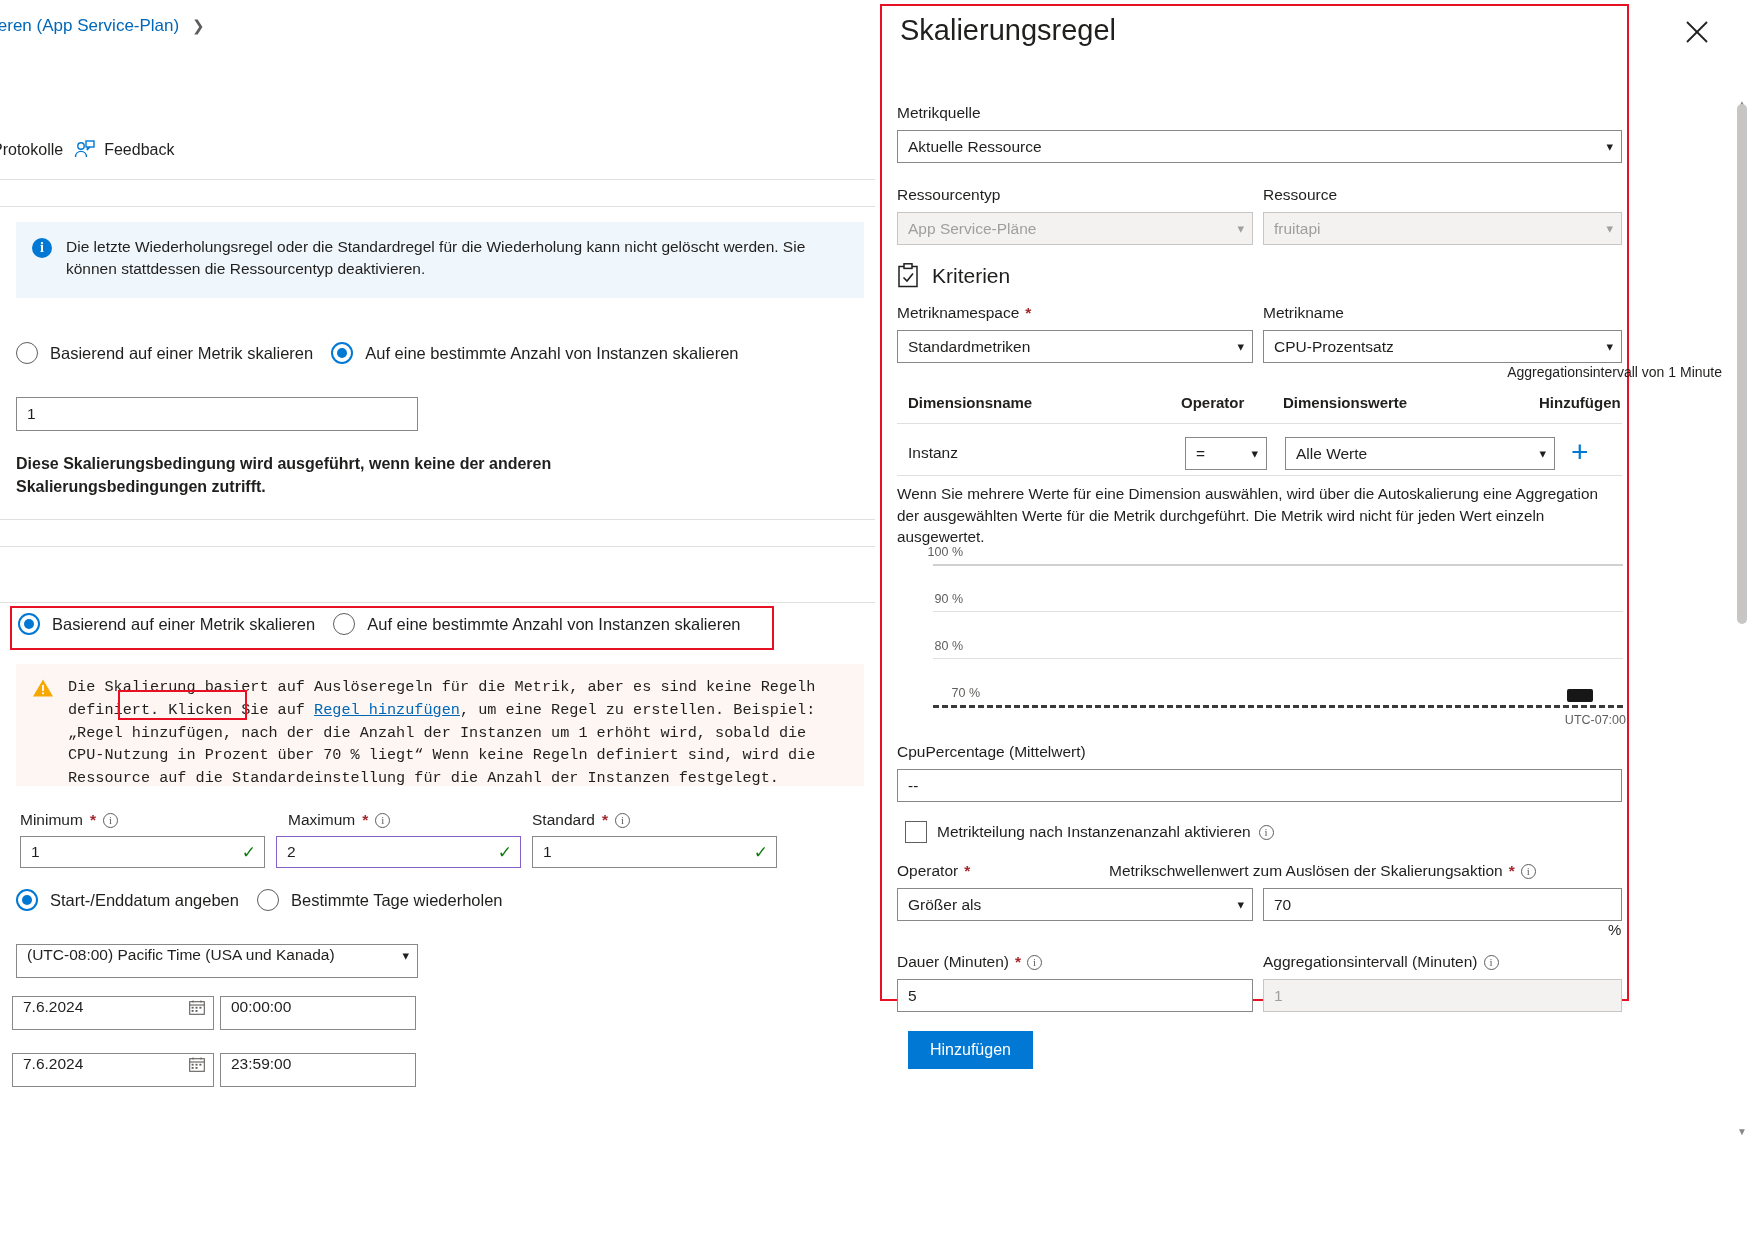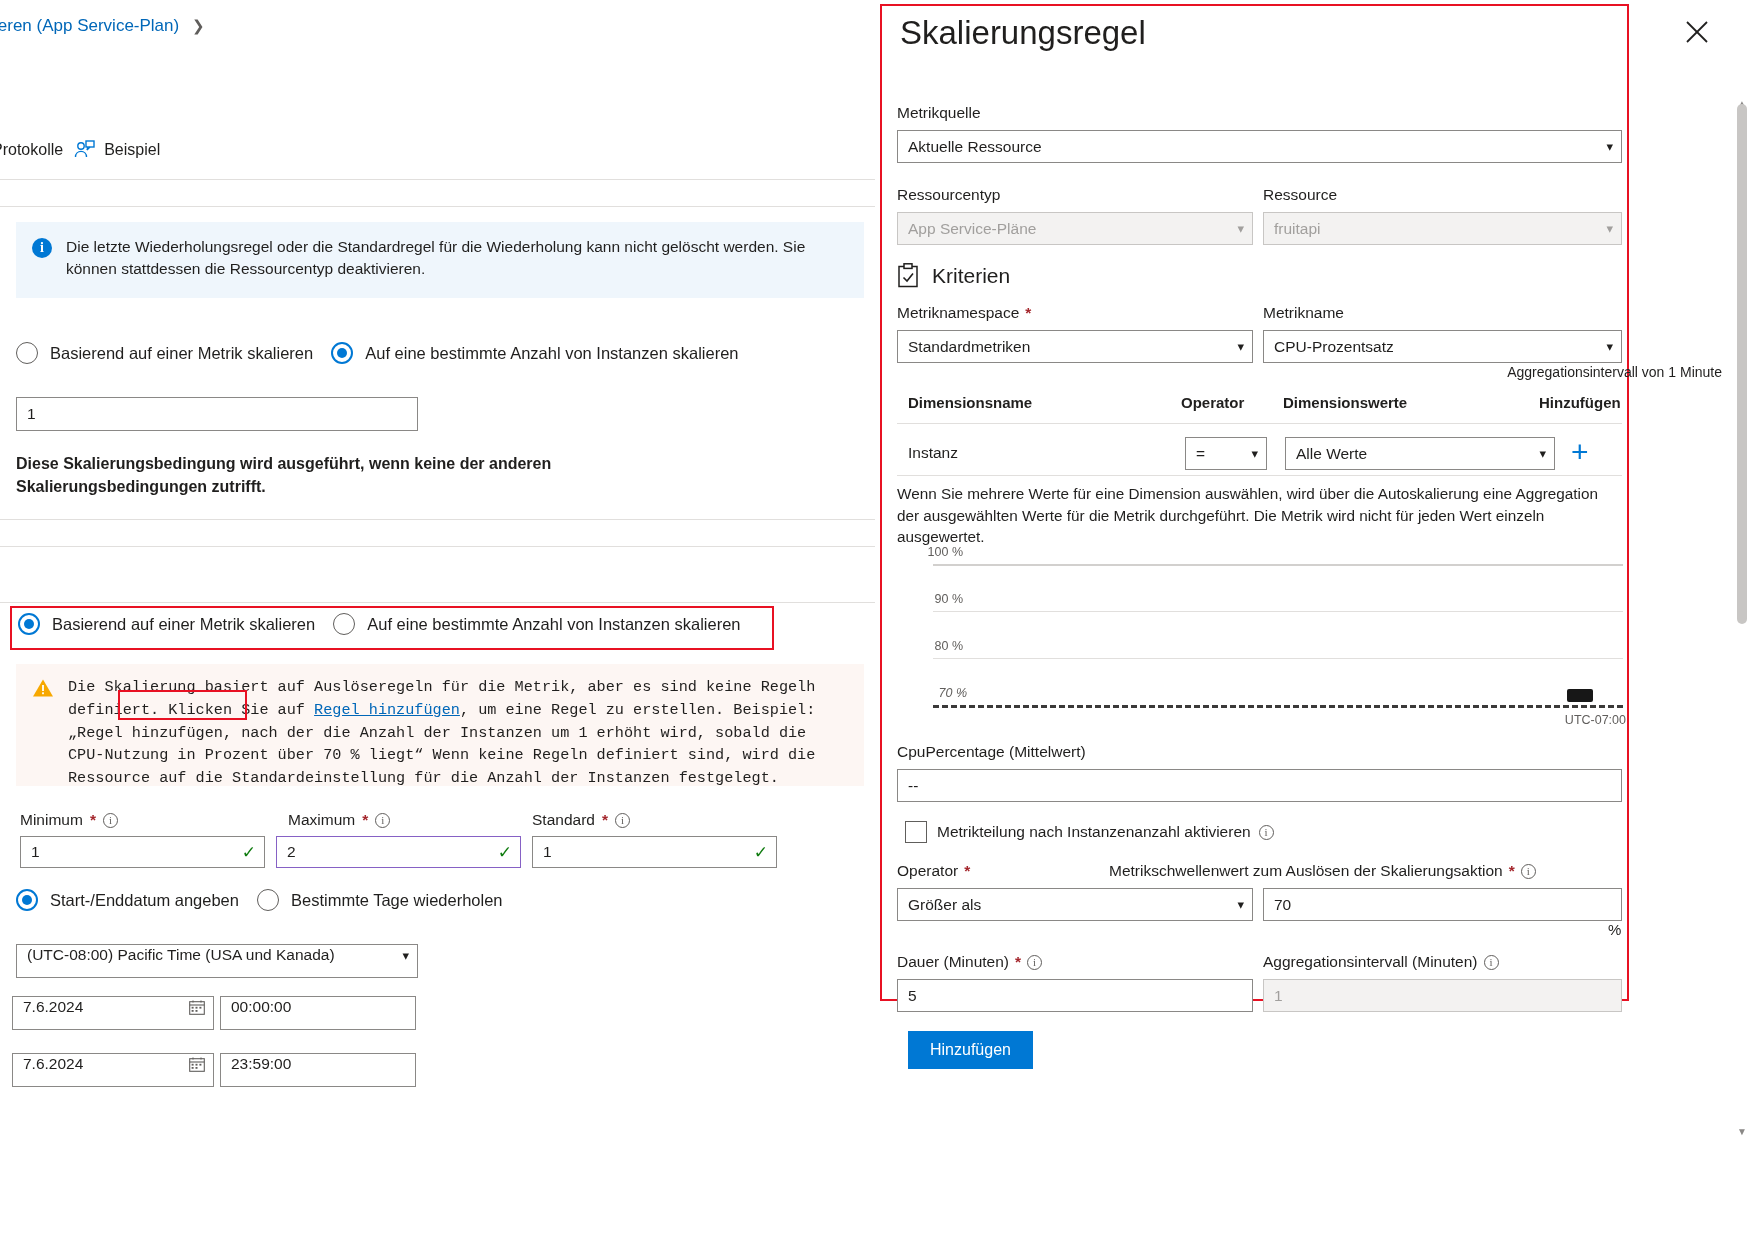--- a/index.html
+++ b/index.html
@@ -82,21 +82,21 @@
     display:flex; align-items:center; padding:0 8px 12px 10px; font-size:15.5px; color:#201f1e;
   }
   .sel .val { flex:1; white-space:nowrap; overflow:hidden; }
   .chev-d { color:#201f1e; font-size:13px; }
   .cal-ico { width:16px; height:15px; }
 
   
   .right-pane { position:absolute; top:0; left:875px; width:874px; height:1233px; background:#fff; }
   .panel-hl { position:absolute; left:5px; top:4px; width:749px; height:997px; border:2.5px solid #e81123; pointer-events:none; }
 
-  .panel-title { position:absolute; left:25px; top:14px; font-size:33px; color:#201f1e; }
+  .panel-title { position:absolute; left:25px; top:14px; font-size:29px; color:#201f1e; }
   .close-x { position:absolute; right:38px; top:18px; width:28px; height:28px; color:#201f1e; }
 
   .rlabel { position:absolute; font-size:15.5px; color:#201f1e; display:flex; align-items:center; gap:6px; white-space:nowrap; }
   .rsel {
     position:absolute; border:1px solid #8a8886; background:#fff; height:33px;
     display:flex; align-items:center; padding:0 8px 0 10px; font-size:15.5px; color:#201f1e;
   }
   .rsel.dis { background:#f3f2f1; border-color:#c8c6c4; color:#a19f9d; }
   .rsel .val { flex:1; white-space:nowrap; overflow:hidden; }
 
@@ -152,21 +152,21 @@
 
     <div class="cmdbar">
       <span class="cmd-text">Protokolle</span>
       <span class="cmd-item">
         <svg class="feedback-ico" viewBox="0 0 22 20">
           <circle cx="8" cy="6" r="3.2" fill="none" stroke="#0078d4" stroke-width="1.4"></circle>
           <path d="M2.5 17c0-3.4 2.5-5.6 5.5-5.6s5.5 2.2 5.5 5.6" fill="none" stroke="#0078d4" stroke-width="1.4"></path>
           <rect x="13" y="1" width="8" height="6" fill="none" stroke="#0078d4" stroke-width="1.4"></rect>
           <path d="M15 7l-1 3 3-3" fill="none" stroke="#0078d4" stroke-width="1.4"></path>
         </svg>
-        <span class="cmd-text">Beispiel</span>
+        <span class="cmd-text">Feedback</span>
       </span>
     </div>
 
     <div class="hr" style="top:179px"></div>
     <div class="hr" style="top:206px"></div>
 
     <div class="infobar">
       <span class="info-ico">i</span>
       <span class="txt">Die letzte Wiederholungsregel oder die Standardregel für die Wiederholung kann nicht gelöscht werden. Sie können stattdessen die Ressourcentyp deaktivieren.</span>
     </div>
@@ -376,21 +376,21 @@
     <div class="chart" style="left:22px; top:545px; width:726px; height:165px;">
       <div class="ytick" style="left:0px; top:0px; width:66px;">100 %</div>
       <div class="grid-line top" style="left:36px; top:19px; width:690px;"></div>
 
       <div class="ytick" style="left:0px; top:47px; width:66px;">90 %</div>
       <div class="grid-line" style="left:36px; top:66px; width:690px;"></div>
 
       <div class="ytick" style="left:0px; top:94px; width:66px;">80 %</div>
       <div class="grid-line" style="left:36px; top:113px; width:690px;"></div>
 
-      <div class="ytick" style="left:4px; top:141px; width:66px;font-style:italic;">70 %</div>
+      <div class="ytick" style="left:17px; top:141px; width:66px;">70 %</div>
       <div class="thr-line" style="left:36px; top:160px; width:690px;"></div>
       <div class="marker" style="left:670px; top:144px;"></div>
 
       <div class="utc" style="right:-3px; top:168px;">UTC-07:00</div>
     </div>
 
     <div class="rlabel" style="left:22px; top:743px;">CpuPercentage (Mittelwert)</div>
     <div class="rsel" style="left:22px; top:769px; width:725px;">
       <span class="val">--</span>
     </div>

